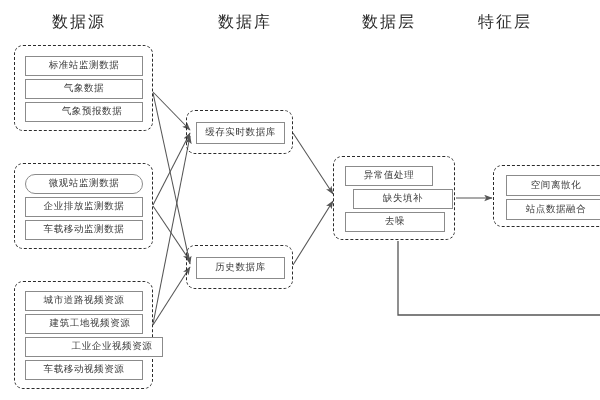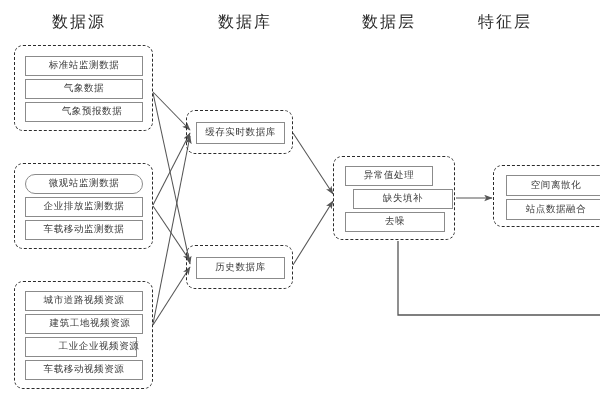--- a/index.html
+++ b/index.html
@@ -89,21 +89,21 @@
 
   <div class="group" style="left:14px;top:163px;width:139px;height:86px;">
     <div class="item" style="left:10px;top:10px;width:118px;height:20px;border-radius:10px;">微观站监测数据</div>
     <div class="item" style="left:10px;top:33px;width:118px;height:20px;">企业排放监测数据</div>
     <div class="item" style="left:10px;top:56px;width:118px;height:20px;">车载移动监测数据</div>
   </div>
 
   <div class="group" style="left:14px;top:281px;width:139px;height:108px;">
     <div class="item" style="left:10px;top:9px;width:118px;height:20px;">城市道路视频资源</div>
     <div class="item" style="left:10px;top:32px;width:118px;height:20px;padding-left:12px;">建筑工地视频资源</div>
-    <div class="item" style="left:10px;top:55px;width:112px;height:20px;padding-left:36px;">工业企业视频资源</div>
+    <div class="item" style="left:10px;top:55px;width:138px;height:20px;padding-left:36px;">工业企业视频资源</div>
     <div class="item" style="left:10px;top:78px;width:118px;height:20px;">车载移动视频资源</div>
   </div>
 
   <div class="group" style="left:186px;top:110px;width:107px;height:44px;">
     <div class="item" style="left:9px;top:11px;width:89px;height:22px;">缓存实时数据库</div>
   </div>
 
   <div class="group" style="left:186px;top:245px;width:107px;height:44px;">
     <div class="item" style="left:9px;top:11px;width:89px;height:22px;">历史数据库</div>
   </div>

